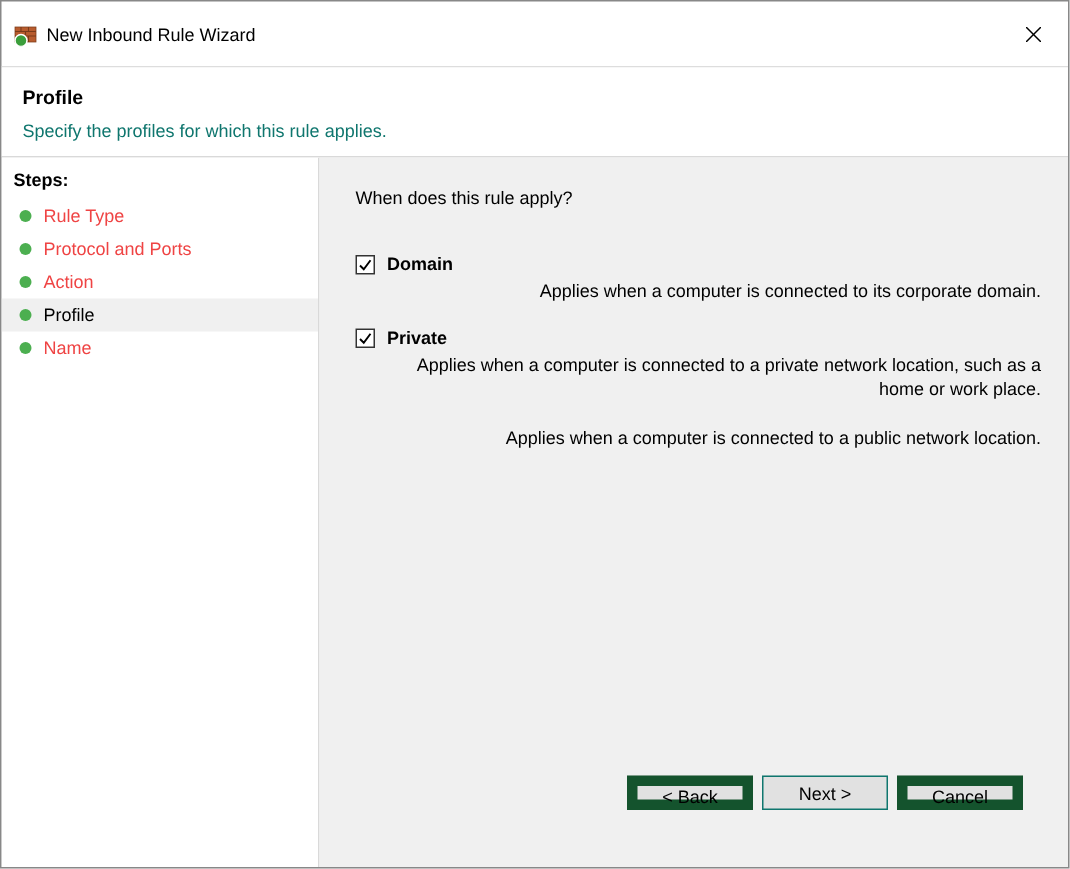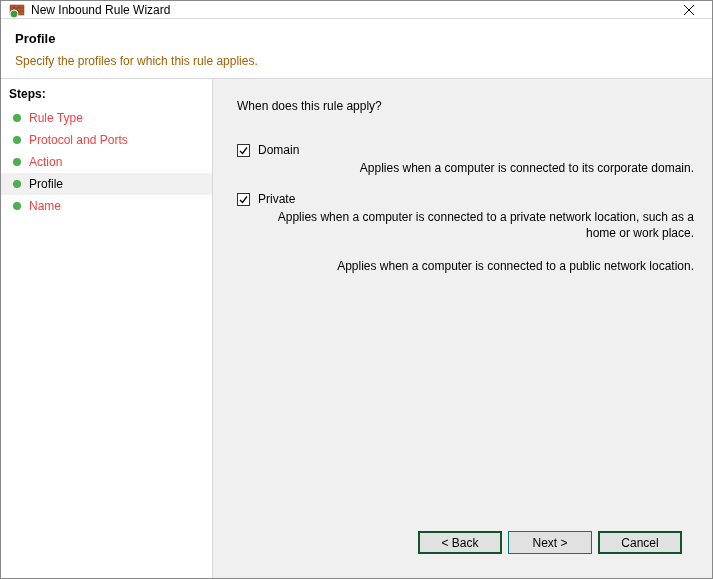--- a/index.html
+++ b/index.html
@@ -15,21 +15,21 @@
       border: 1px solid #888;
       display: flex;
       flex-direction: column;
       font-size: 12px;
       color: #000;
     }
     .titlebar {
       display: flex;
       align-items: center;
       padding: 4px 8px;
-      height: 18px;
+      height: 44px;
       border-bottom: 1px solid #ddd;
     }
     .titlebar .app-icon {
       width: 16px;
       height: 16px;
       margin-right: 6px;
       display: flex;
       align-items: center;
       justify-content: center;
     }
@@ -50,21 +50,21 @@
       background: #fff;
     }
     .header .page-title {
       font-size: 13px;
       font-weight: bold;
       color: #000;
       margin-bottom: 8px;
     }
     .header .page-subtitle {
       font-size: 12px;
-      color: #a16207;
+      color: #0f766e;
     }
     .body {
       display: flex;
       flex: 1;
       border-top: 1px solid #d9d9d9;
       overflow: hidden;
     }
     .sidebar {
       width: 212px;
       background: #fff;
@@ -96,21 +96,21 @@
     }
     .sidebar .step-item.current {
       background: #f0f0f0;
     }
     .sidebar .step-item.current .label {
       color: #000;
     }
     .content {
       flex: 1;
       background: #f0f0f0;
-      padding: 20px 18px 10px 24px;
+      padding: 20px 18px 24px 24px;
       display: flex;
       flex-direction: column;
     }
     .content .question {
       font-size: 12px;
       margin-bottom: 30px;
     }
     .profile-option {
       margin-bottom: 16px;
     }
@@ -128,21 +128,21 @@
       align-items: center;
       justify-content: center;
       cursor: pointer;
       flex-shrink: 0;
     }
     .profile-option .checkbox svg {
       width: 11px;
       height: 11px;
     }
     .profile-option .opt-label {
-      font-weight: normal;
+      font-weight: bold;
       font-size: 12px;
     }
     .profile-option .opt-desc {
       font-size: 12px;
       margin-left: 21px;
       margin-top: 3px;
       line-height: 1.35;
       max-width: 450px;
       text-align: right;
     }
@@ -150,21 +150,21 @@
       background: #f0f0f0;
       padding: 10px 12px 14px 12px;
       display: flex;
       justify-content: flex-end;
       gap: 6px;
     }
     .footer button {
       width: 84px;
       height: 23px;
       background: #e1e1e1;
-      border: 2px solid #14532d;
+      border: 7px solid #14532d;
       font-size: 12px;
       cursor: pointer;
       font-family: inherit;
     }
     .footer button.primary {
       border: 1px solid #0f766e;
     }
   </style>
 </head>
 <body>

